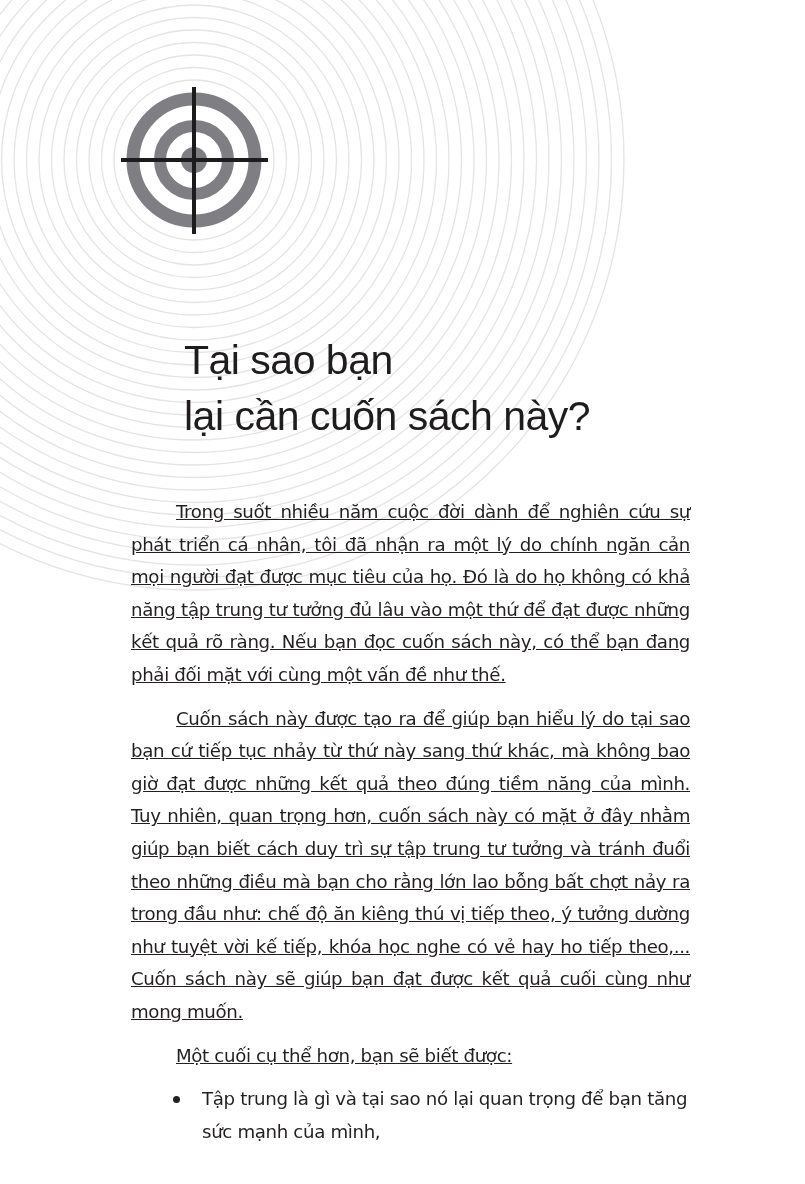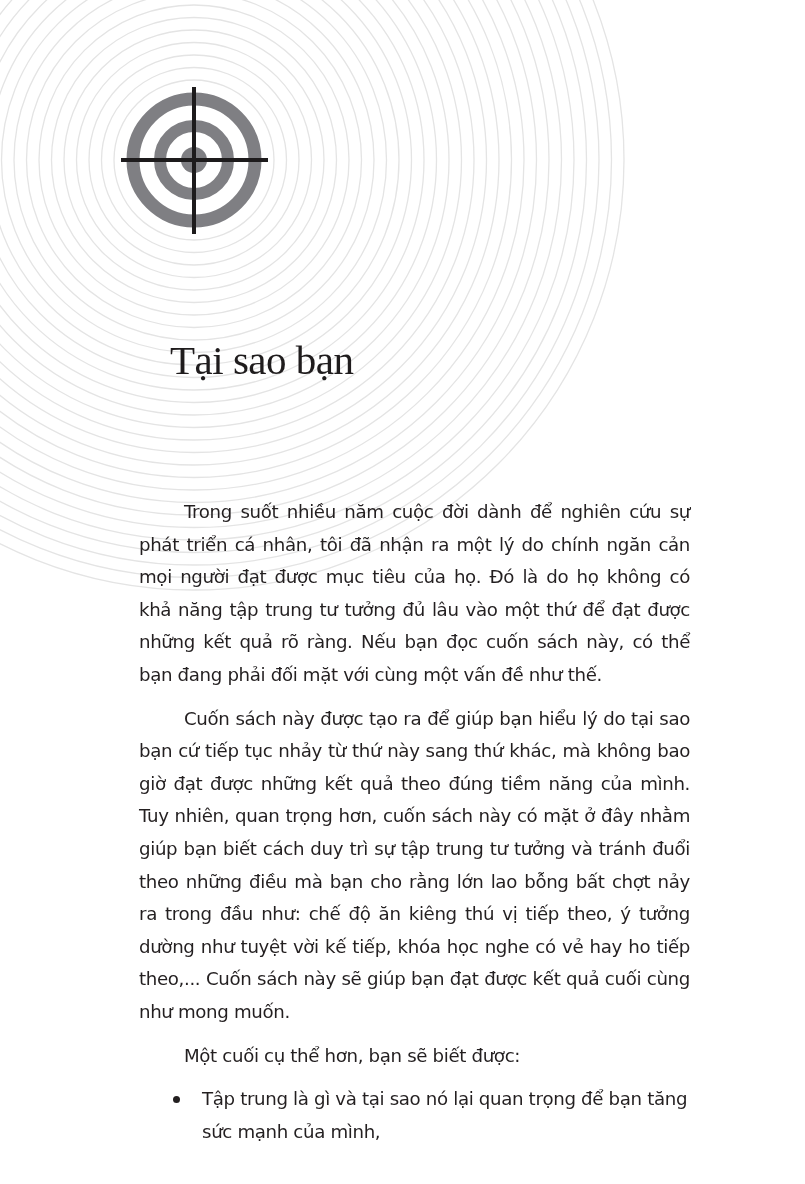--- a/index.html
+++ b/index.html
@@ -25,23 +25,23 @@
     }
     #target {
       position: absolute;
       left: 0;
       top: 0;
       width: 805px;
       height: 300px;
     }
     .title {
       position: absolute;
-      left: 170px;
+      left: 184px;
       top: 332px;
-      font-family: Liberation Serif, serif;
+      font-family: Liberation Sans, sans-serif;
       font-weight: 200;
       font-size: 41px;
       line-height: 56px;
       color: #1f1c1d;
       letter-spacing: -0.5px;
       margin: 0;
       font-stretch: condensed;
     }
     .title span { display: block; }
     .body-text {
@@ -49,23 +49,24 @@
       left: 127px;
       top: 496px;
       width: 563px;
       font-family: "DejaVu Sans", sans-serif;
       font-size: 18.2px;
       line-height: 32.6px;
       color: #231f20;
       letter-spacing: -0.35px;
     }
     .para {
-      margin: 0 0 11px 12px;
+      margin: 0 0 11px 4px;
       text-align: justify;
       text-indent: 45px;
+      text-decoration: underline;
     }
     .para.lead {
       text-indent: 45px;
       text-align: left;
     }
     .bullet-list {
       list-style: none;
       margin: 0;
       padding: 0;
     }
@@ -128,20 +129,21 @@
     <circle cx="194" cy="160" r="13" fill="#7f7f83"></circle>
   </g>
   <g stroke="#1d1b1c" stroke-width="4">
     <line x1="121" y1="160" x2="268" y2="160"></line>
     <line x1="194" y1="87" x2="194" y2="234"></line>
   </g>
 </svg>
 
 <h1 class="title">
   <span>Tại sao bạn</span>
+  <span>lại cần cuốn sách này?</span>
 </h1>
 
 <div class="body-text">
   <p class="para">Trong suốt nhiều năm cuộc đời dành để nghiên cứu sự phát triển cá nhân, tôi đã nhận ra một lý do chính ngăn cản mọi người đạt được mục tiêu của họ. Đó là do họ không có khả năng tập trung tư tưởng đủ lâu vào một thứ để đạt được những kết quả rõ ràng. Nếu bạn đọc cuốn sách này, có thể bạn đang phải đối mặt với cùng một vấn đề như thế.</p>
   <p class="para">Cuốn sách này được tạo ra để giúp bạn hiểu lý do tại sao bạn cứ tiếp tục nhảy từ thứ này sang thứ khác, mà không bao giờ đạt được những kết quả theo đúng tiềm năng của mình. Tuy nhiên, quan trọng hơn, cuốn sách này có mặt ở đây nhằm giúp bạn biết cách duy trì sự tập trung tư tưởng và tránh đuổi theo những điều mà bạn cho rằng lớn lao bỗng bất chợt nảy ra trong đầu như: chế độ ăn kiêng thú vị tiếp theo, ý tưởng dường như tuyệt vời kế tiếp, khóa học nghe có vẻ hay ho tiếp theo,... Cuốn sách này sẽ giúp bạn đạt được kết quả cuối cùng như mong muốn.</p>
   <p class="para lead">Một cuối cụ thể hơn, bạn sẽ biết được:</p>
   <ul class="bullet-list">
     <li class="bullet-item">
       <span class="bullet-dot"></span>
       <span>Tập trung là gì và tại sao nó lại quan trọng để bạn tăng sức mạnh của mình,</span>

